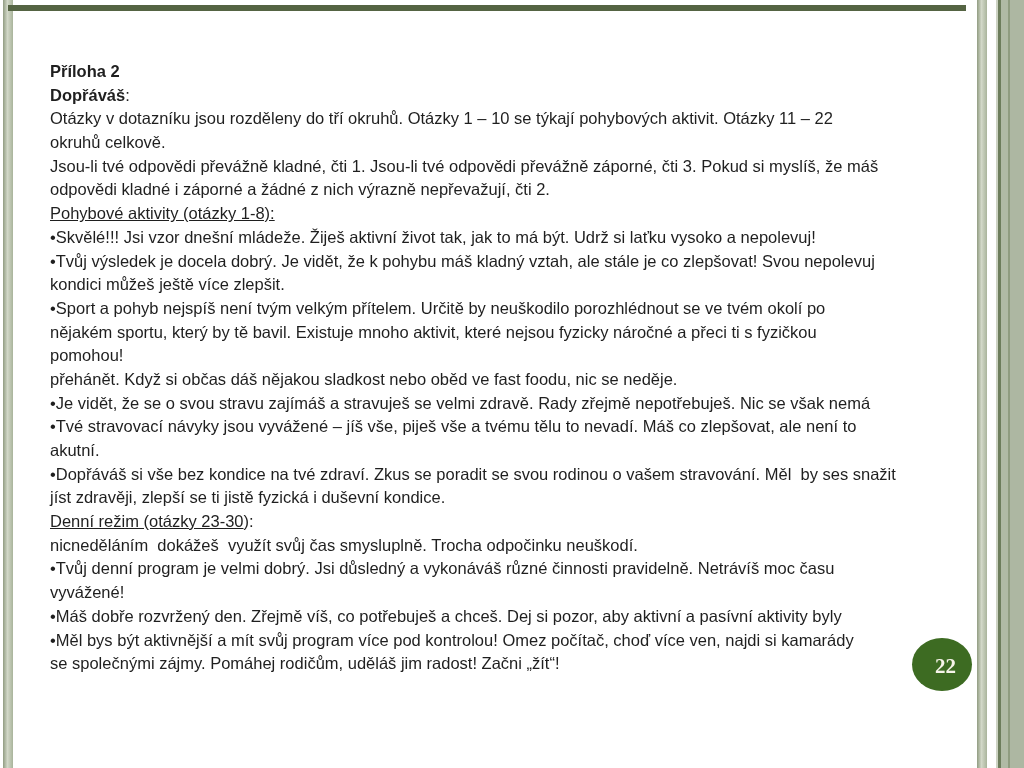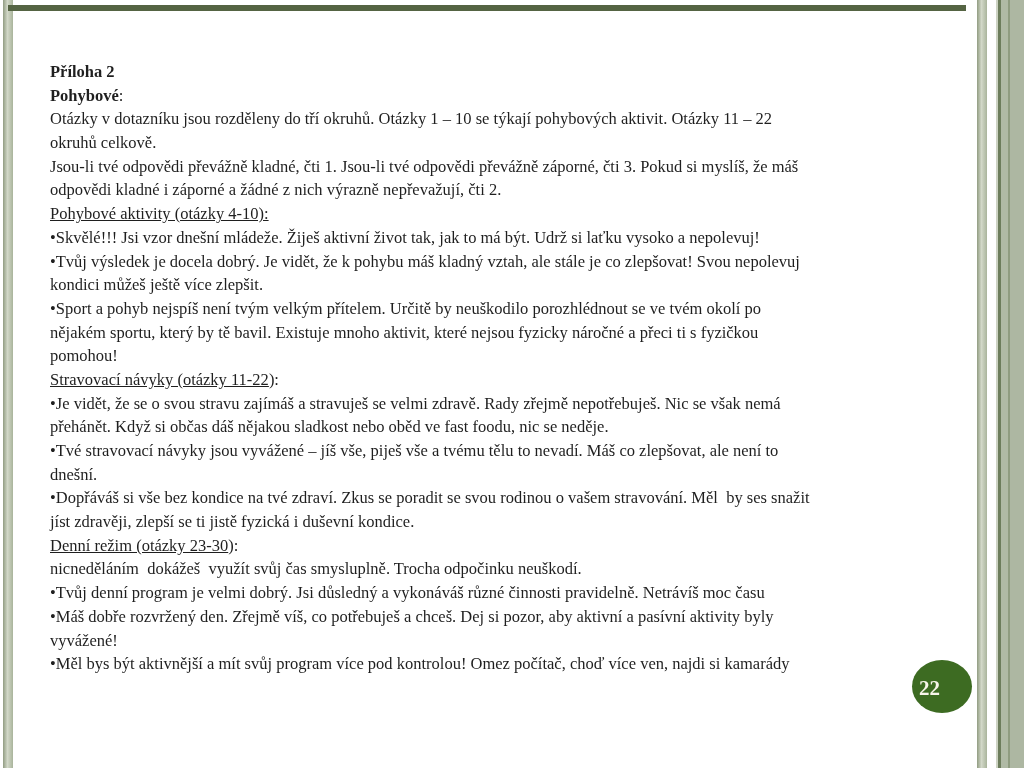--- a/index.html
+++ b/index.html
@@ -32,68 +32,68 @@
       #cdd3c3 0px, #cdd3c3 2px,
       #6d7d5c 2px, #6d7d5c 5px,
       #b0baa5 5px, #b0baa5 12px,
       #8f9c80 12px, #8f9c80 14px,
       #adb7a2 14px, #adb7a2 28px);
   }
   .textblock {
     position:absolute; left:50px; top:60px; width:922px;
     font-size:16.5px; line-height:23.7px; color:#1f1f1f;
   }
-  .line { white-space:pre; height:23.7px;font-family:Liberation Serif, serif; }
+  .line { white-space:pre; height:23.7px; }
   .seg-b { font-weight:bold; }
   .seg-u { text-decoration:underline; }
   .page-badge {
-    position:absolute; left:912px; top:660px; width:60px; height:53px;
+    position:absolute; left:912px; top:638px; width:60px; height:53px;
     border-radius:50%; background:#3d6b22;
-    display:flex; align-items:center; justify-content:flex-start;
+    display:flex; align-items:center; justify-content:center;
   }
   .page-badge span {
     font-family:"Liberation Serif", serif;
     font-size:21px; font-weight:bold; color:#f7f4ea;
     padding-left:7px; padding-top:4px;
   }
 </style>
 </head>
 <body>
 
 <div class="slide">
   <div class="stripe-left"></div>
   <div class="top-bar"></div>
   <div class="stripe-right"></div>
   <div class="band-right"></div>
 
   <div class="textblock" id="textblock">
       <div class="line"><span class="seg-b">Příloha 2</span></div>
-      <div class="line"><span class="seg-b">Pohybové</span><span>:</span></div>
+      <div class="line"><span class="seg-b">Dopřáváš</span><span>:</span></div>
       <div class="line"><span>Otázky v dotazníku jsou rozděleny do tří okruhů. Otázky 1 – 10 se týkají pohybových aktivit. Otázky 11 – 22</span></div>
       <div class="line"><span>okruhů celkově.</span></div>
       <div class="line"><span>Jsou-li tvé odpovědi převážně kladné, čti 1. Jsou-li tvé odpovědi převážně záporné, čti 3. Pokud si myslíš, že máš</span></div>
       <div class="line"><span>odpovědi kladné i záporné a žádné z nich výrazně nepřevažují, čti 2.</span></div>
-      <div class="line"><span class="seg-u">Pohybové aktivity (otázky 4-10):</span></div>
+      <div class="line"><span class="seg-u">Pohybové aktivity (otázky 1-8):</span></div>
       <div class="line"><span>•Skvělé!!! Jsi vzor dnešní mládeže. Žiješ aktivní život tak, jak to má být. Udrž si laťku vysoko a nepolevuj!</span></div>
       <div class="line"><span>•Tvůj výsledek je docela dobrý. Je vidět, že k pohybu máš kladný vztah, ale stále je co zlepšovat! Svou nepolevuj</span></div>
       <div class="line"><span>kondici můžeš ještě více zlepšit.</span></div>
       <div class="line"><span>•Sport a pohyb nejspíš není tvým velkým přítelem. Určitě by neuškodilo porozhlédnout se ve tvém okolí po</span></div>
       <div class="line"><span>nějakém sportu, který by tě bavil. Existuje mnoho aktivit, které nejsou fyzicky náročné a přeci ti s fyzičkou</span></div>
       <div class="line"><span>pomohou!</span></div>
-      <div class="line"><span class="seg-u">Stravovací návyky (otázky 11-22</span><span>):</span></div>
+      <div class="line"><span>přehánět. Když si občas dáš nějakou sladkost nebo oběd ve fast foodu, nic se neděje.</span></div>
       <div class="line"><span>•Je vidět, že se o svou stravu zajímáš a stravuješ se velmi zdravě. Rady zřejmě nepotřebuješ. Nic se však nemá</span></div>
-      <div class="line"><span>přehánět. Když si občas dáš nějakou sladkost nebo oběd ve fast foodu, nic se neděje.</span></div>
       <div class="line"><span>•Tvé stravovací návyky jsou vyvážené – jíš vše, piješ vše a tvému tělu to nevadí. Máš co zlepšovat, ale není to</span></div>
-      <div class="line"><span>dnešní.</span></div>
+      <div class="line"><span>akutní.</span></div>
       <div class="line"><span>•Dopřáváš si vše bez kondice na tvé zdraví. Zkus se poradit se svou rodinou o vašem stravování. Měl  by ses snažit</span></div>
       <div class="line"><span>jíst zdravěji, zlepší se ti jistě fyzická i duševní kondice.</span></div>
       <div class="line"><span class="seg-u">Denní režim (otázky 23-30</span><span>):</span></div>
       <div class="line"><span>nicneděláním  dokážeš  využít svůj čas smysluplně. Trocha odpočinku neuškodí.</span></div>
       <div class="line"><span>•Tvůj denní program je velmi dobrý. Jsi důsledný a vykonáváš různé činnosti pravidelně. Netrávíš moc času</span></div>
+      <div class="line"><span>vyvážené!</span></div>
       <div class="line"><span>•Máš dobře rozvržený den. Zřejmě víš, co potřebuješ a chceš. Dej si pozor, aby aktivní a pasívní aktivity byly</span></div>
-      <div class="line"><span>vyvážené!</span></div>
       <div class="line"><span>•Měl bys být aktivnější a mít svůj program více pod kontrolou! Omez počítač, choď více ven, najdi si kamarády</span></div>
+      <div class="line"><span>se společnými zájmy. Pomáhej rodičům, uděláš jim radost! Začni „žít“!</span></div>
     </div>
 
   <div class="page-badge">
     <span>22</span>
   </div>
 </div>
 
 </body></html>

